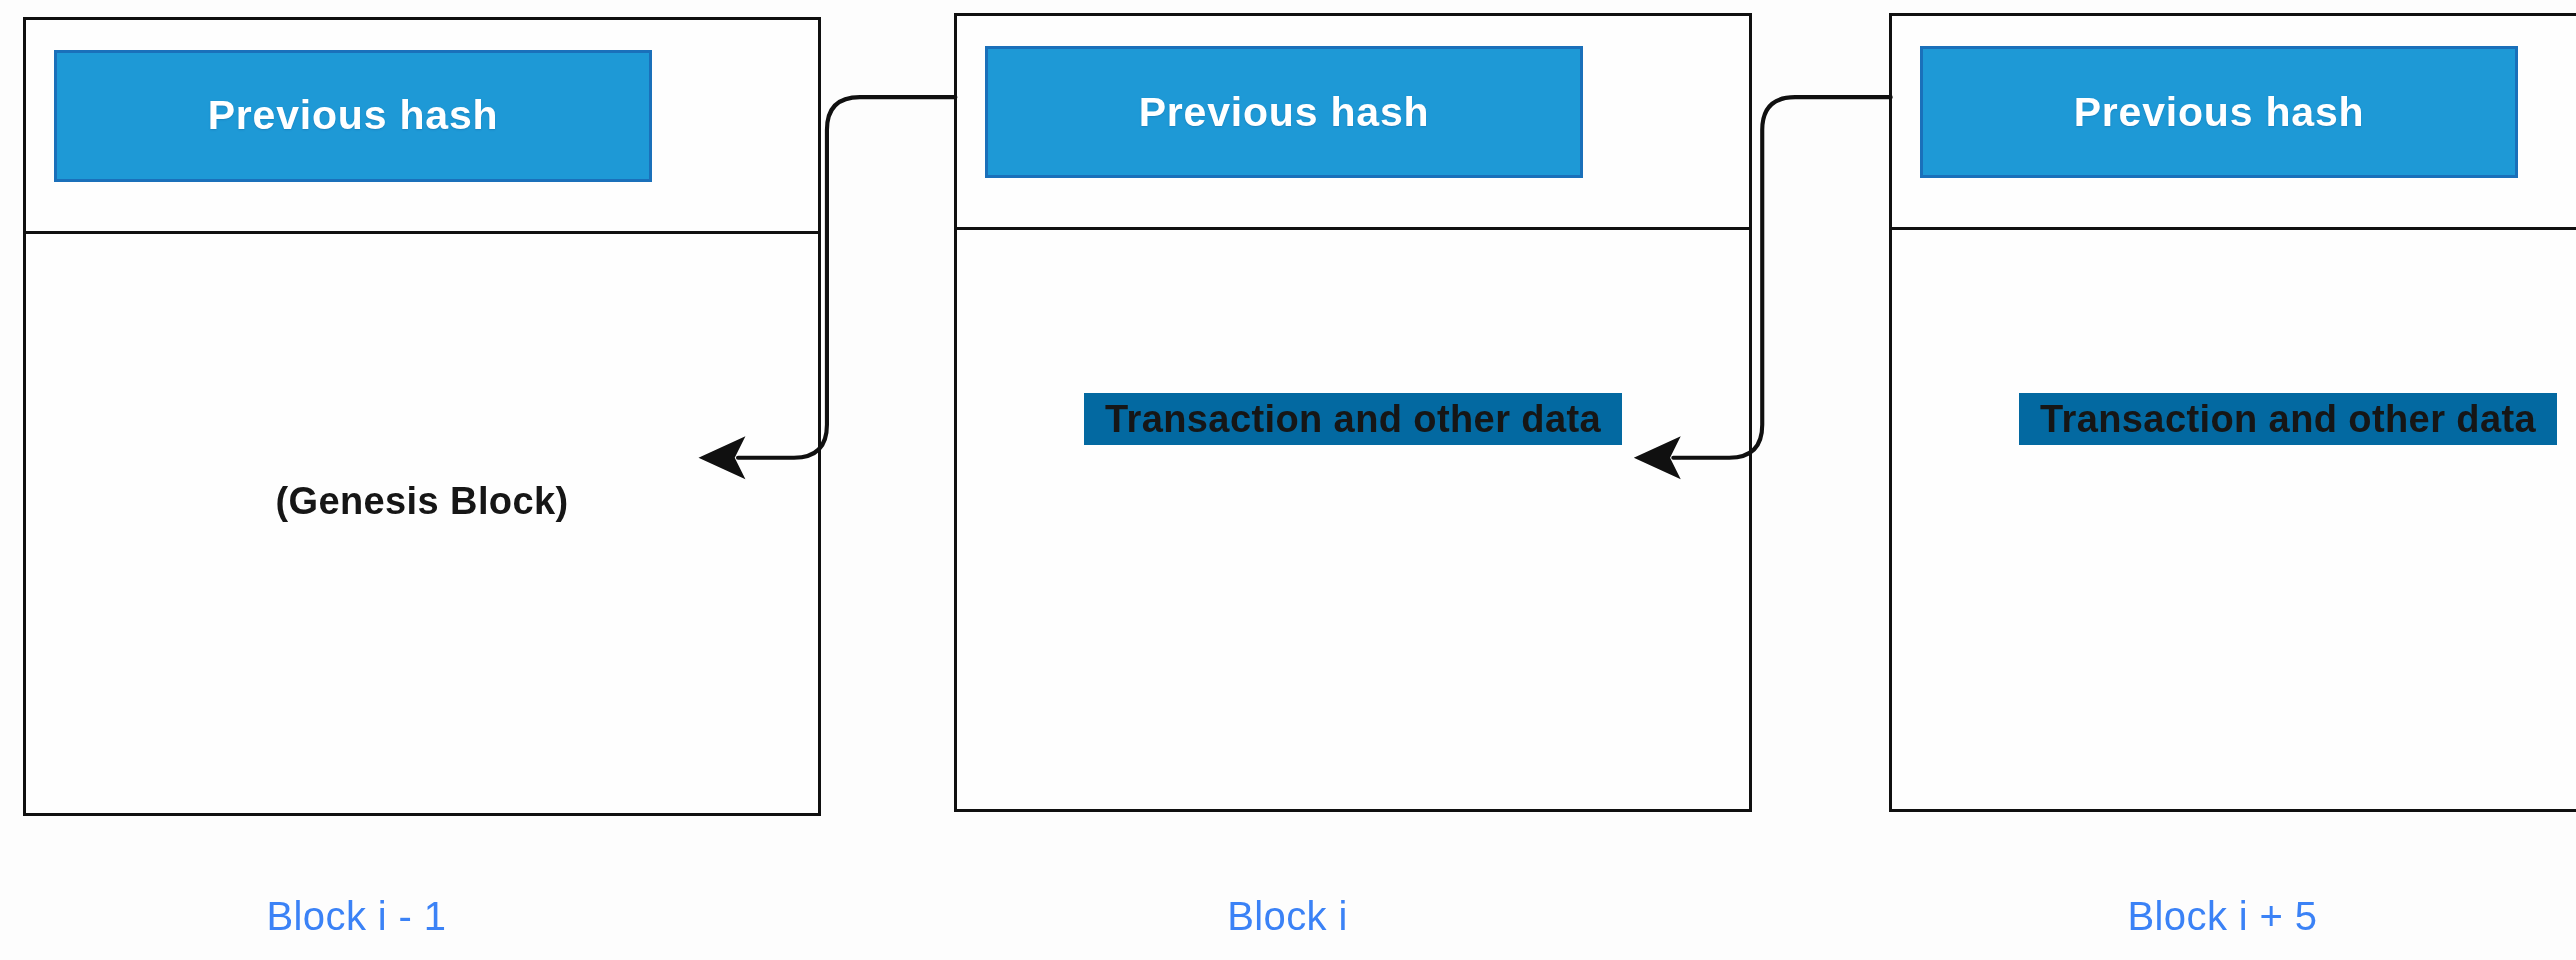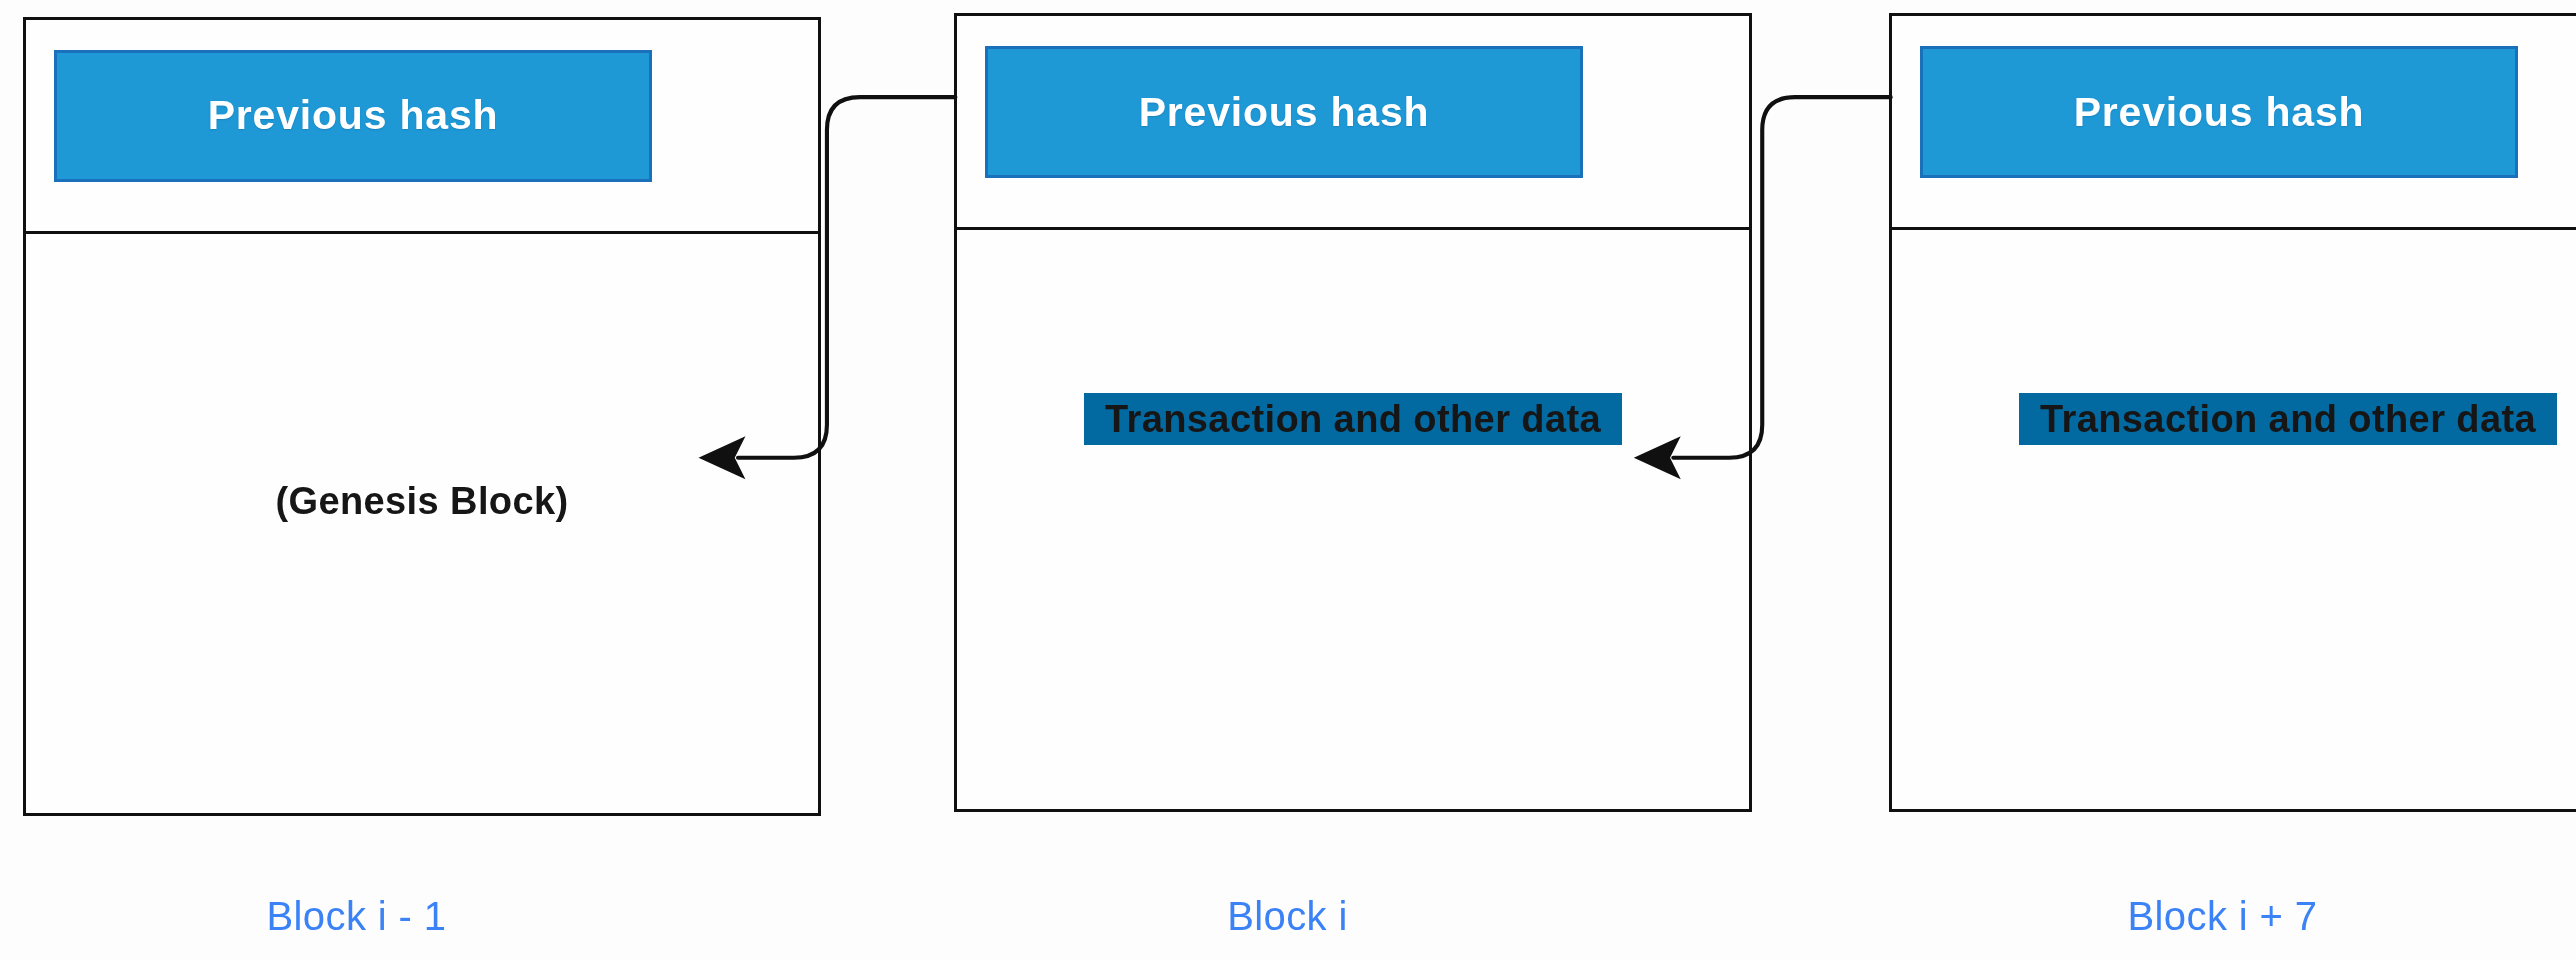--- a/index.html
+++ b/index.html
@@ -132,21 +132,21 @@
         <span class="hash-label">Previous hash</span>
       </div>
     </div>
     <div class="body-text line-1">
       <span class="band">Transaction and other data</span>
     </div>
   </div>
 
   <div class="caption cap-1">Block i - 1</div>
   <div class="caption cap-2">Block i</div>
-  <div class="caption cap-3">Block i + 7</div>
+  <div class="caption cap-3">Block i + 5</div>
 
   <svg class="connectors" viewBox="0 0 3128 1166" xmlns="http://www.w3.org/2000/svg">
     <g>
       <path class="connector-path" d="M 1160 118 H 1044 Q 1004 118 1004 158 V 516 Q 1004 556 964 556 H 896"></path>
       <polygon class="arrowhead" points="848,556 905,530 892,556 905,582"></polygon>
     </g>
     <g>
       <path class="connector-path" d="M 2296 118 H 2180 Q 2140 118 2140 158 V 516 Q 2140 556 2100 556 H 2032"></path>
       <polygon class="arrowhead" points="1984,556 2041,530 2028,556 2041,582"></polygon>
     </g>

